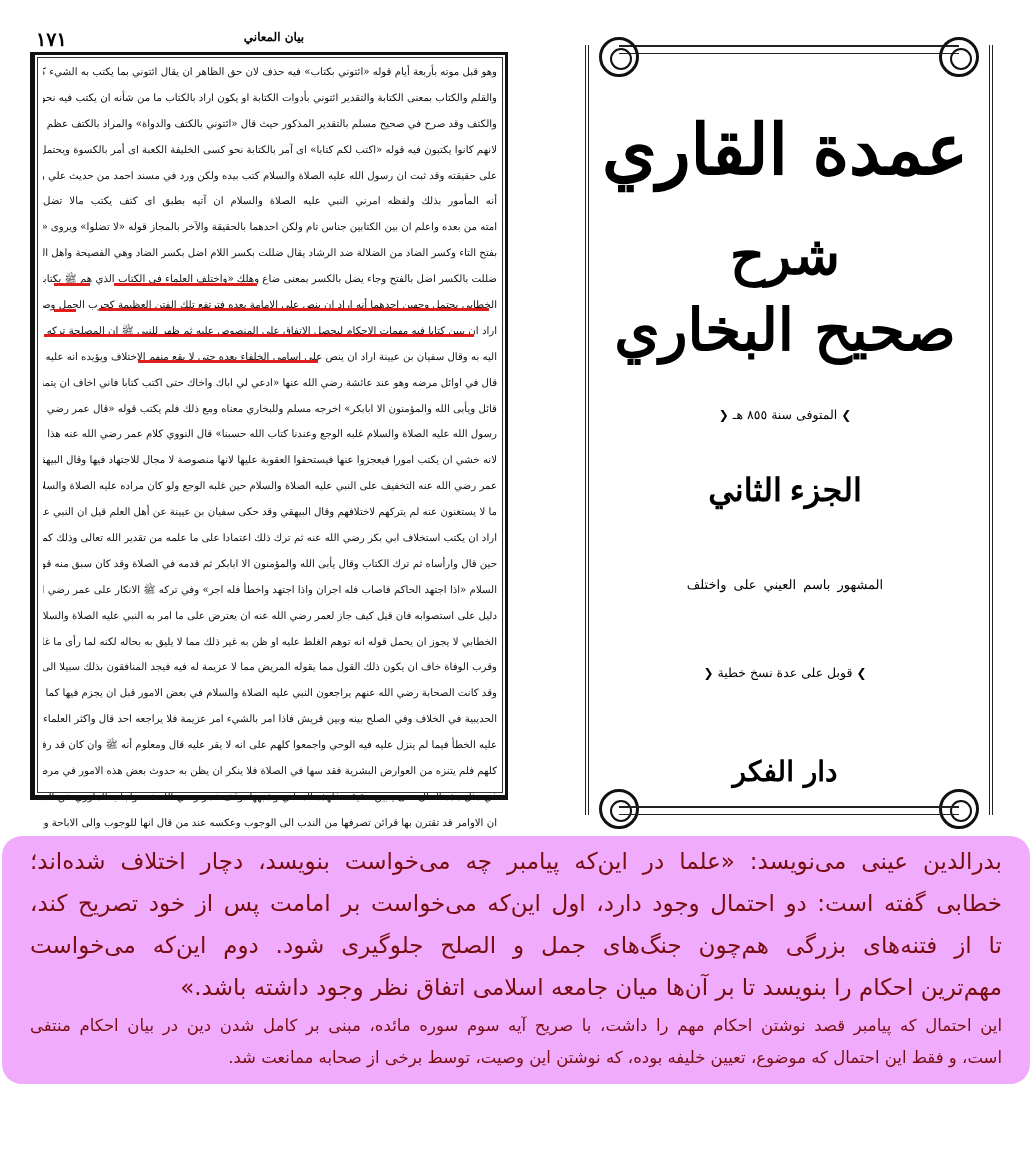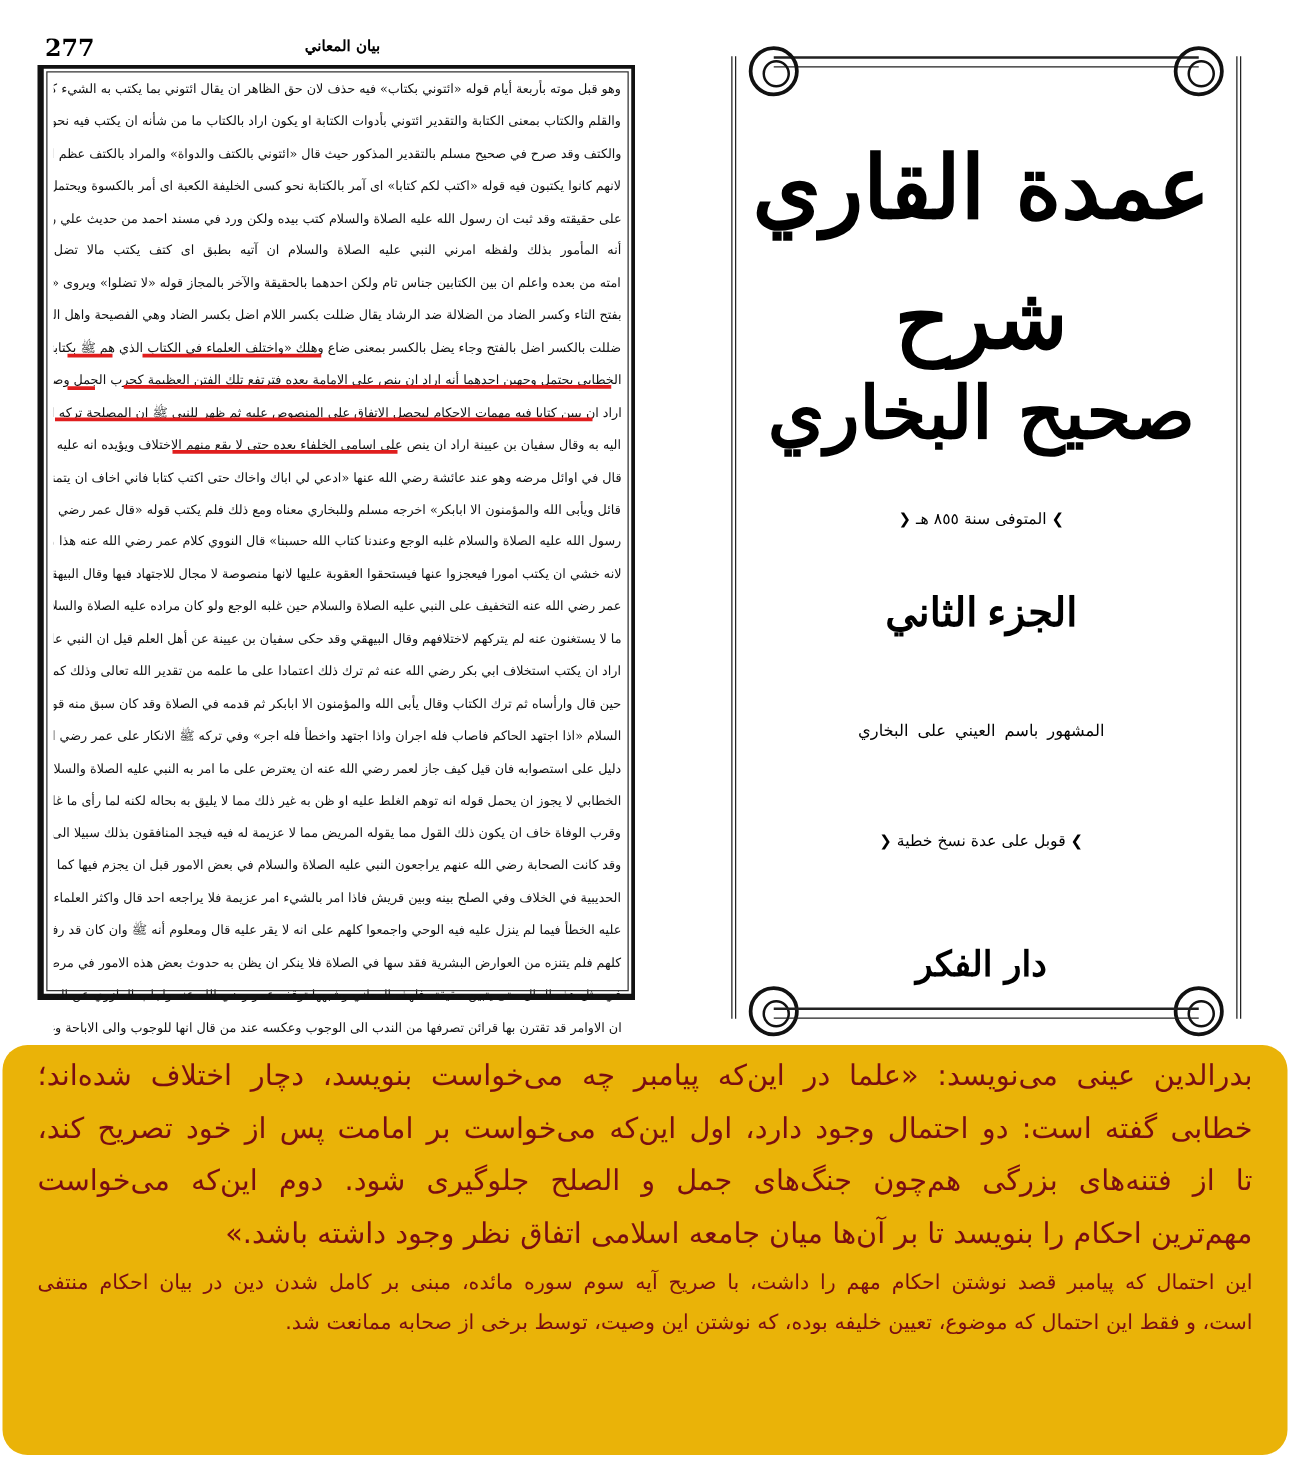--- a/index.html
+++ b/index.html
@@ -22,45 +22,45 @@
   .cover-frame::before { top: 0; }
   .cover-frame::after { bottom: 0; }
   .corner { position: absolute; width: 40px; height: 40px; border: 3px solid #111; border-radius: 50%; box-sizing: border-box; }
   .corner::after { content: ""; position: absolute; left: 8px; top: 8px; width: 18px; height: 18px; border: 2px solid #111; border-radius: 50%; }
   .corner.tl { left: 10px; top: -8px; }
   .corner.tr { right: 10px; top: -8px; }
   .corner.bl { left: 10px; bottom: -14px; }
   .corner.br { right: 10px; bottom: -14px; }
   .cover-text { position: absolute; left: 40px; width: 380px; text-align: center; direction: rtl; color: #000000; font-family: "DejaVu Serif", serif; }
   .title-main { top: 70px; font-size: 70px; font-weight: bold; line-height: 90px; letter-spacing: 2px; }
-  .title-sharh { top: 185px; font-size: 68px; font-weight: bold; line-height: 70px; }
+  .title-sharh { top: 185px; font-size: 54px; font-weight: bold; line-height: 70px; }
   .title-bukhari { top: 255px; font-size: 58px; font-weight: bold; line-height: 80px; }
   .author-line { top: 330px; font-size: 12.5px; }
   .death-line { top: 372px; font-size: 12.5px; }
   .volume { top: 425px; font-size: 32px; font-weight: bold; line-height: 60px; font-family: Liberation Serif, serif; }
   .known-as { top: 542px; font-size: 13px; word-spacing: 3px; }
   .collated { top: 630px; font-size: 12.5px; }
   .publisher { top: 720px; font-size: 28px; font-weight: bold; letter-spacing: -1px; }
   .orn { font-size: 12px; }
 
   
-  .note-box { position: absolute; left: 2px; top: 836px; width: 1028px; height: 328px; background: #eab308; border-radius: 20px; box-sizing: border-box; padding: 4px 28px 0 28px; direction: rtl; }
+  .note-box { position: absolute; left: 2px; top: 836px; width: 1028px; height: 248px; background: #f0abfc; border-radius: 20px; box-sizing: border-box; padding: 4px 28px 0 28px; direction: rtl; }
   .note-quote { font-family: "DejaVu Sans", sans-serif; color: #7a0d12; font-size: 23px; line-height: 42px; text-align: justify; text-align-last: right; margin: 0; }
   .note-quote .qline { display: block; text-align: justify; text-align-last: justify; white-space: nowrap; }
   .note-quote .qline.last { text-align-last: right; }
   .note-comment { font-family: "DejaVu Sans", sans-serif; color: #7a0d12; font-size: 16.5px; line-height: 32px; margin: 2px 0 0 0; }
   .note-comment .cline { display: block; white-space: nowrap; text-align: justify; text-align-last: justify; }
   .note-comment .cline.last { text-align-last: right; }
 </style>
 </head>
 <body>
 
 <div class="left-page">
   <div class="page-header">
-    <span class="page-number">277</span>
+    <span class="page-number">١٧١</span>
     <div class="running-title">بيان المعاني</div>
   </div>
   <div class="text-frame">
     <div class="text-line">وهو قبل موته بأربعة أيام قوله «ائتوني بكتاب» فيه حذف لان حق الظاهر ان يقال ائتوني بما يكتب به الشيء كالدواة</div>
     <div class="text-line">والقلم والكتاب بمعنى الكتابة والتقدير ائتوني بأدوات الكتابة او يكون اراد بالكتاب ما من شأنه ان يكتب فيه نحو الكاغد</div>
     <div class="text-line">والكتف وقد صرح في صحيح مسلم بالتقدير المذكور حيث قال «ائتوني بالكتف والدواة» والمراد بالكتف عظم الكتف</div>
     <div class="text-line">لانهم كانوا يكتبون فيه قوله «اكتب لكم كتابا» اى آمر بالكتابة نحو كسى الخليفة الكعبة اى أمر بالكسوة ويحتمل ان يكون</div>
     <div class="text-line">على حقيقته وقد ثبت ان رسول الله عليه الصلاة والسلام كتب بيده ولكن ورد في مسند احمد من حديث علي رضي الله عنه</div>
     <div class="text-line">أنه المأمور بذلك ولفظه امرني النبي عليه الصلاة والسلام ان آتيه بطبق اى كتف يكتب مالا تضل</div>
     <div class="text-line">امته من بعده واعلم ان بين الكتابين جناس تام ولكن احدهما بالحقيقة والآخر بالمجاز قوله «لا تضلوا» ويروى «لن تضلوا»</div>
@@ -110,21 +110,21 @@
   </div>
   <div class="cover-text title-main">عمدة القاري</div>
   <div class="cover-text title-sharh">شرح</div>
   <div class="cover-text title-bukhari">صحيح البخاري</div>
   <div class="cover-text death-line">
     <span class="orn">❯</span>
     <span>المتوفى سنة ٨٥٥ هـ</span>
     <span class="orn">❮</span>
   </div>
   <div class="cover-text volume">الجزء الثاني</div>
-  <div class="cover-text known-as">المشهور باسم العيني على البخاري</div>
+  <div class="cover-text known-as">المشهور باسم العيني على واختلف</div>
   <div class="cover-text collated">
     <span class="orn">❯</span>
     <span>قوبل على عدة نسخ خطية</span>
     <span class="orn">❮</span>
   </div>
   <div class="cover-text publisher">دار الفكر</div>
 </div>
 
 <div class="note-box">
   <p class="note-quote">

